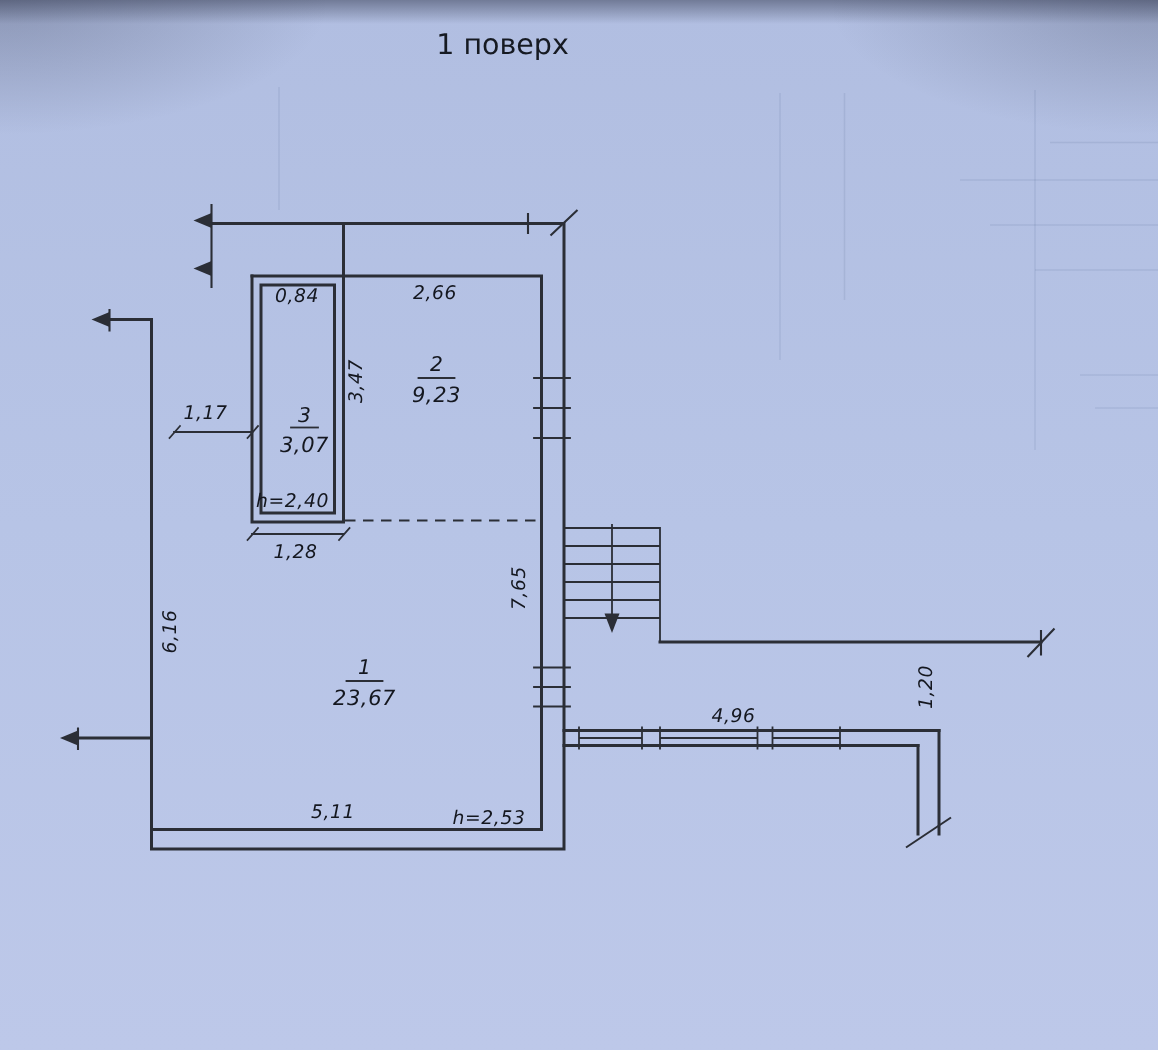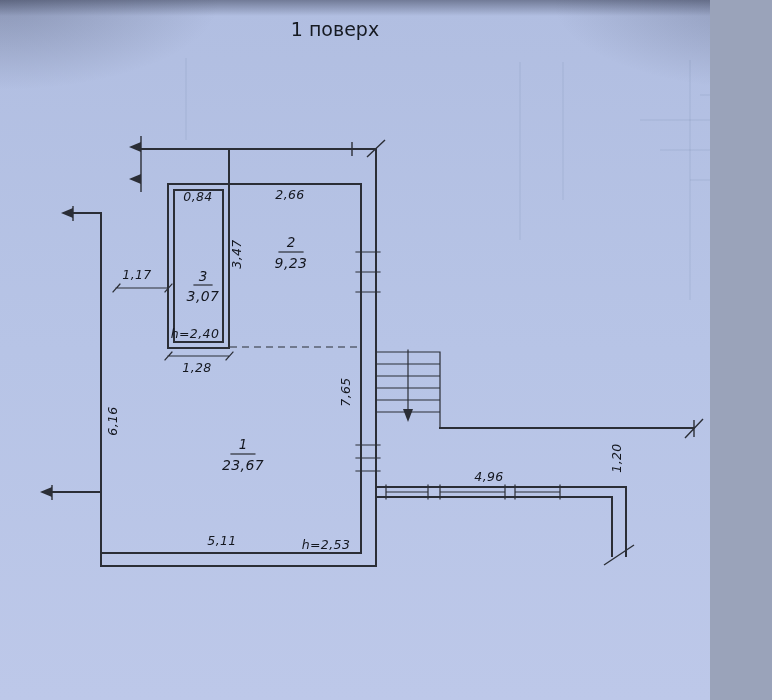--- a/index.html
+++ b/index.html
@@ -1,18 +1,18 @@
 <!DOCTYPE html>
 <html><head>
 <meta charset="utf-8">
 <style>
   html,body{margin:0;padding:0;background:#9aa3ba;}
   .photo{
     position:relative;
-    width:710px;height:700px;
+    width:772px;height:700px;
     overflow:hidden;
     font-family:"DejaVu Sans",sans-serif;
   }
   svg{display:block;}
   .title-text{font-family:"DejaVu Sans",sans-serif;font-size:19px;fill:#161a22;}
   .dim{font-family:"DejaVu Sans",sans-serif;font-style:italic;font-size:12.5px;fill:#14171f;letter-spacing:.4px;}
   .num{font-family:"DejaVu Sans",sans-serif;font-style:italic;font-size:13.5px;fill:#14171f;}
   .area{font-family:"DejaVu Sans",sans-serif;font-style:italic;font-size:14px;fill:#14171f;letter-spacing:.4px;}
   .wall{stroke:#2b2e36;stroke-width:2;fill:none;stroke-linecap:square;}
   .thin{stroke:#2b2e36;stroke-width:1.2;fill:none;stroke-linecap:square;}

